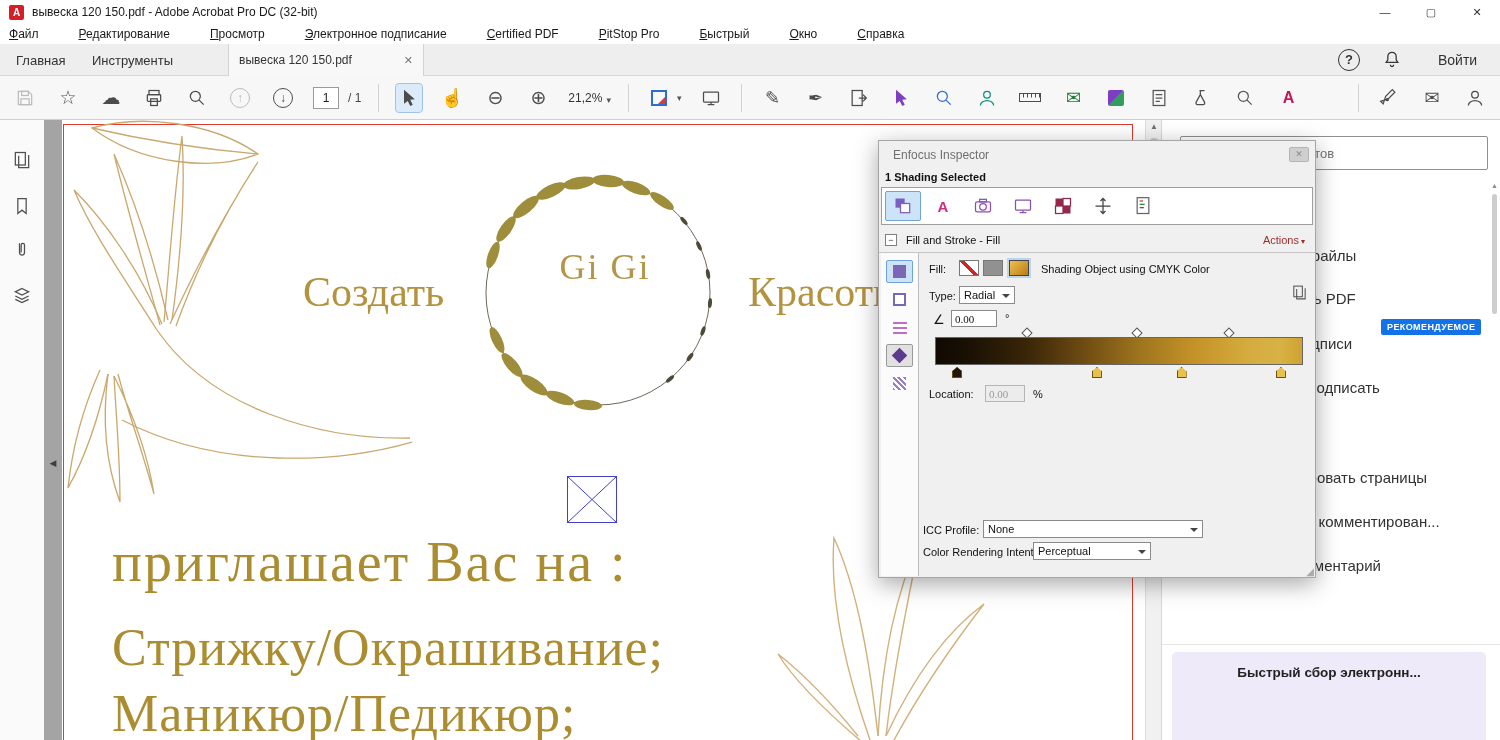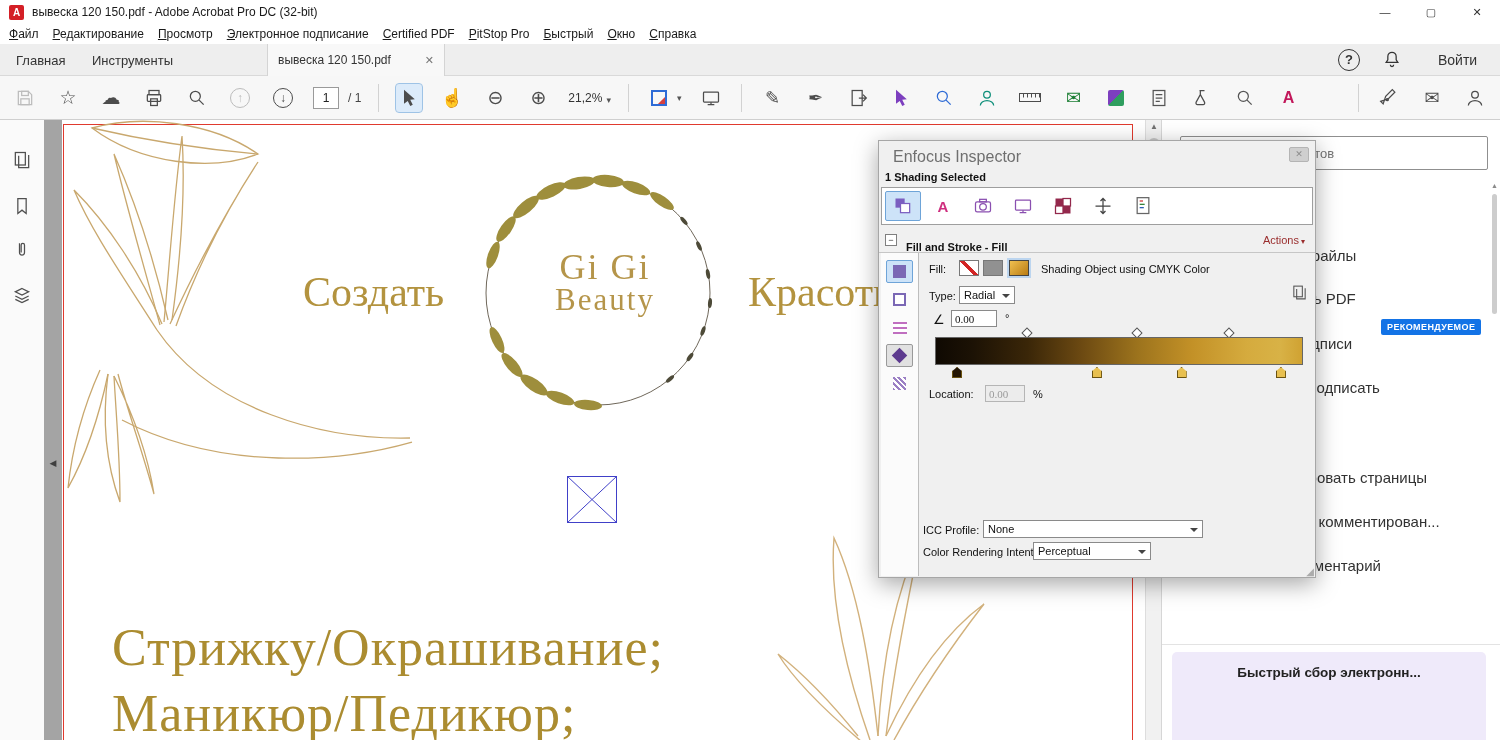--- a/index.html
+++ b/index.html
@@ -12,31 +12,31 @@
   .titlebar { position:absolute; left:0; top:0; width:1500px; height:24px; background:#fff;
               display:flex; align-items:center; font-size:12px; color:#1a1a1a; }
   .app-logo { width:15px; height:15px; margin:0 8px 0 9px; background:#d41f26; color:#fff;
               font-weight:bold; font-size:10px; text-align:center; line-height:15px; border-radius:2px; }
   .win-btns { margin-left:auto; display:flex; height:24px; }
   .win-btn { width:46px; height:24px; display:flex; align-items:center; justify-content:center;
              font-size:11px; color:#333; }
 
   
   .menubar { position:absolute; left:0; top:24px; width:1500px; height:20px; background:#fff;
-             display:flex; align-items:center; font-size:12px; color:#1a1a1a; padding-left:2px; }
+             display:flex; align-items:center; font-size:12px; color:#1a1a1a; padding-left:2px;gap:26px; }
   .menu-item { display:inline-block; padding:2px 7px; cursor:default; }
   .menu-item::first-letter { text-decoration:underline; }
 
   
   .tabstrip { position:absolute; left:0; top:44px; width:1500px; height:32px; background:#eeeeee;
               border-bottom:1px solid #d9d9d9; font-size:13px; color:#333; }
   .nav-tab { position:absolute; top:0; height:32px; display:flex; align-items:center; padding:0 8px; }
-  .doc-tab { position:absolute; left:228px; top:0; width:178px; height:32px; background:#f8f8f8;
+  .doc-tab { position:absolute; left:228px; top:0; width:196px; height:32px; background:#f8f8f8;
              border-left:1px solid #d4d4d4; border-right:1px solid #d4d4d4;
-             display:flex; align-items:center; padding:0 10px; font-size:12px;margin-left:39px; }
+             display:flex; align-items:center; padding:0 10px; font-size:12px; }
   .doc-tab .x { margin-left:auto; color:#777; font-size:11px; }
   .help-circle { position:absolute; left:1338px; top:5px; width:22px; height:22px; border:1.6px solid #333;
                  border-radius:50%; text-align:center; line-height:19px; font-size:13px; font-weight:bold; }
   .bell { position:absolute; left:1382px; top:5px; }
   .signin { position:absolute; left:1428px; top:0; height:32px; display:flex; align-items:center;
             font-size:14px; padding:0 10px; }
 
   
   .toolbar { position:absolute; left:0; top:76px; width:1500px; height:44px; background:#f7f7f7;
              border-bottom:1px solid #cfcfcf; display:flex; align-items:center; padding:0 12px; gap:17px;
@@ -99,33 +99,33 @@
            border-radius:5px; text-align:center; padding:13px 16px; }
   .promo h4 { font-size:13.5px; color:#222; margin-bottom:8px; font-weight:bold; }
   .promo p { font-size:11.5px; color:#555; line-height:15px; }
   .rp-scroll { position:absolute; right:1px; top:62px; width:9px; height:556px; }
   .rp-scroll .arr { position:absolute; top:0; left:0; width:9px; text-align:center; font-size:7px; color:#8a8a8a; }
   .rp-scroll .thumb { position:absolute; top:12px; left:2px; width:5px; height:120px; background:#cdcdcd; border-radius:3px; }
 
   
   .dlg { position:absolute; left:878px; top:140px; width:438px; height:438px; background:#f0f0f0;
          border:1px solid #a6a6a6; box-shadow:0 6px 22px rgba(0,0,0,.35); z-index:50; font-size:11px; color:#111; }
-  .dlg-title { position:absolute; left:14px; top:7px; font-size:16px; color:#6f6f6f; }
+  .dlg-title { position:absolute; left:14px; top:7px; font-size:12px; color:#6f6f6f; }
   .dlg-close { position:absolute; right:6px; top:6px; width:20px; height:15px; background:#cfcfcf;
                border:1px solid #b4b4b4; border-radius:2px; color:#8c8c8c; font-size:9px; text-align:center; line-height:13px; }
   .dlg-status { position:absolute; left:6px; top:30px; font-weight:bold; font-size:11px; }
   .dlg-tools { position:absolute; left:2px; top:46px; width:432px; height:38px; background:#fff;
                border:1px solid #9e9e9e; display:flex; align-items:center; padding-left:3px; }
   .dtool { width:36px; height:30px; margin-right:4px; display:flex; align-items:center; justify-content:center;
            border:1px solid transparent; border-radius:2px; }
   .dtool.sel { background:#cde3f8; border-color:#6ea4d8; }
   .dlg-section { position:absolute; left:0; top:88px; width:436px; height:24px; border-bottom:1px solid #c6c6c6; }
   .minus-box { position:absolute; left:6px; top:5px; width:12px; height:12px; border:1px solid #7f7f7f;
                background:#fff; font-size:9px; line-height:10px; text-align:center; color:#333; }
-  .sec-label { position:absolute; left:27px; top:12px;font-weight:bold; }
+  .sec-label { position:absolute; left:27px; top:5px; }
   .actions { position:absolute; right:10px; top:5px; color:#9a2d2d; }
   .actions::after { content:"▾"; font-size:8px; margin-left:2px; }
   .dlg-strip { position:absolute; left:2px; top:112px; width:38px; height:323px; background:#fbfbfb;
                border-right:1px solid #bdbdbd; }
   .strip-cell { position:absolute; left:5px; width:27px; height:23px; border:1px solid transparent;
                 display:flex; align-items:center; justify-content:center; border-radius:2px; }
   .strip-cell.sel { background:#cde3f8; border-color:#6ea4d8; }
   .strip-cell.pressed { background:#e1e1e1; border-color:#9a9a9a; }
   .sw-solid { width:13px; height:13px; background:#7b68b5; }
   .sw-outline { width:13px; height:13px; border:2px solid #7b68b5; background:#fff; }
@@ -494,21 +494,21 @@
         <path d="M808,620 C780,540 768,470 772,418 C796,470 808,544 816,616"></path>
         <path d="M816,616 C820,540 834,472 858,420 C846,480 832,548 824,616"></path>
         <path d="M824,616 C852,556 884,512 922,484 C888,528 856,576 832,620"></path>
         <path d="M800,622 C760,588 732,560 716,534 C744,556 772,586 796,616"></path>
       </g>
     </svg>
 
     <div class="doc-text" style="left:241px;top:148px;font-size:42px;color:#b3933f">Создать</div>
     <div class="doc-text" style="left:686px;top:148px;font-size:42px;color:#b3933f">Красоты</div>
     <div class="doc-text" style="left:458px;top:126px;width:170px;text-align:center;font-size:36px;letter-spacing:2px;color:#b5954a">Gi Gi</div>
-    <div class="doc-text" style="left:458px;top:162px;width:170px;text-align:center;font-size:31px;letter-spacing:2px;color:#b5954a">Beauty</div>
+    <div class="doc-text" style="left:50px;top:410px;font-size:56px;letter-spacing:2px">приглашает Вас на :</div>
     <div class="doc-text" style="left:50px;top:498px;font-size:52px;letter-spacing:1px">Стрижку/Окрашивание;</div>
     <div class="doc-text" style="left:50px;top:564px;font-size:52px;letter-spacing:1px">Маникюр/Педикюр;</div>
 
     <div class="marquee">
       <svg viewBox="0 0 50 47">
           <g stroke="#4040c8" stroke-width="1" fill="none">
         <rect x="0.5" y="0.5" width="49" height="46"></rect>
         <path d="M0,0 L50,47 M50,0 L0,47"></path>
       </g>
         </svg>

